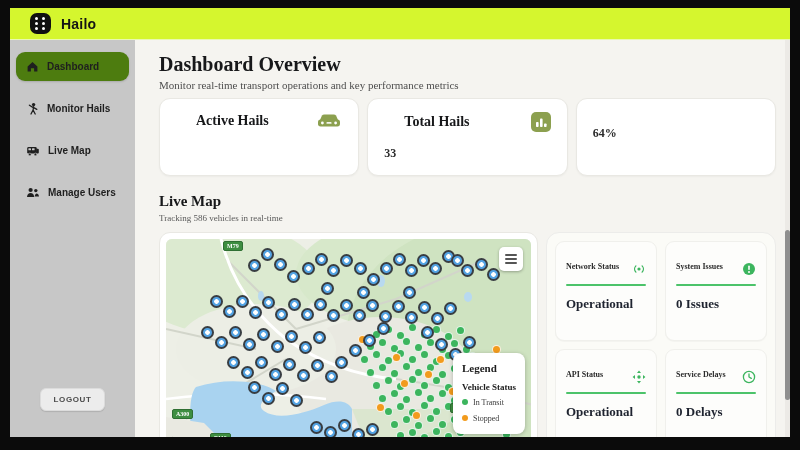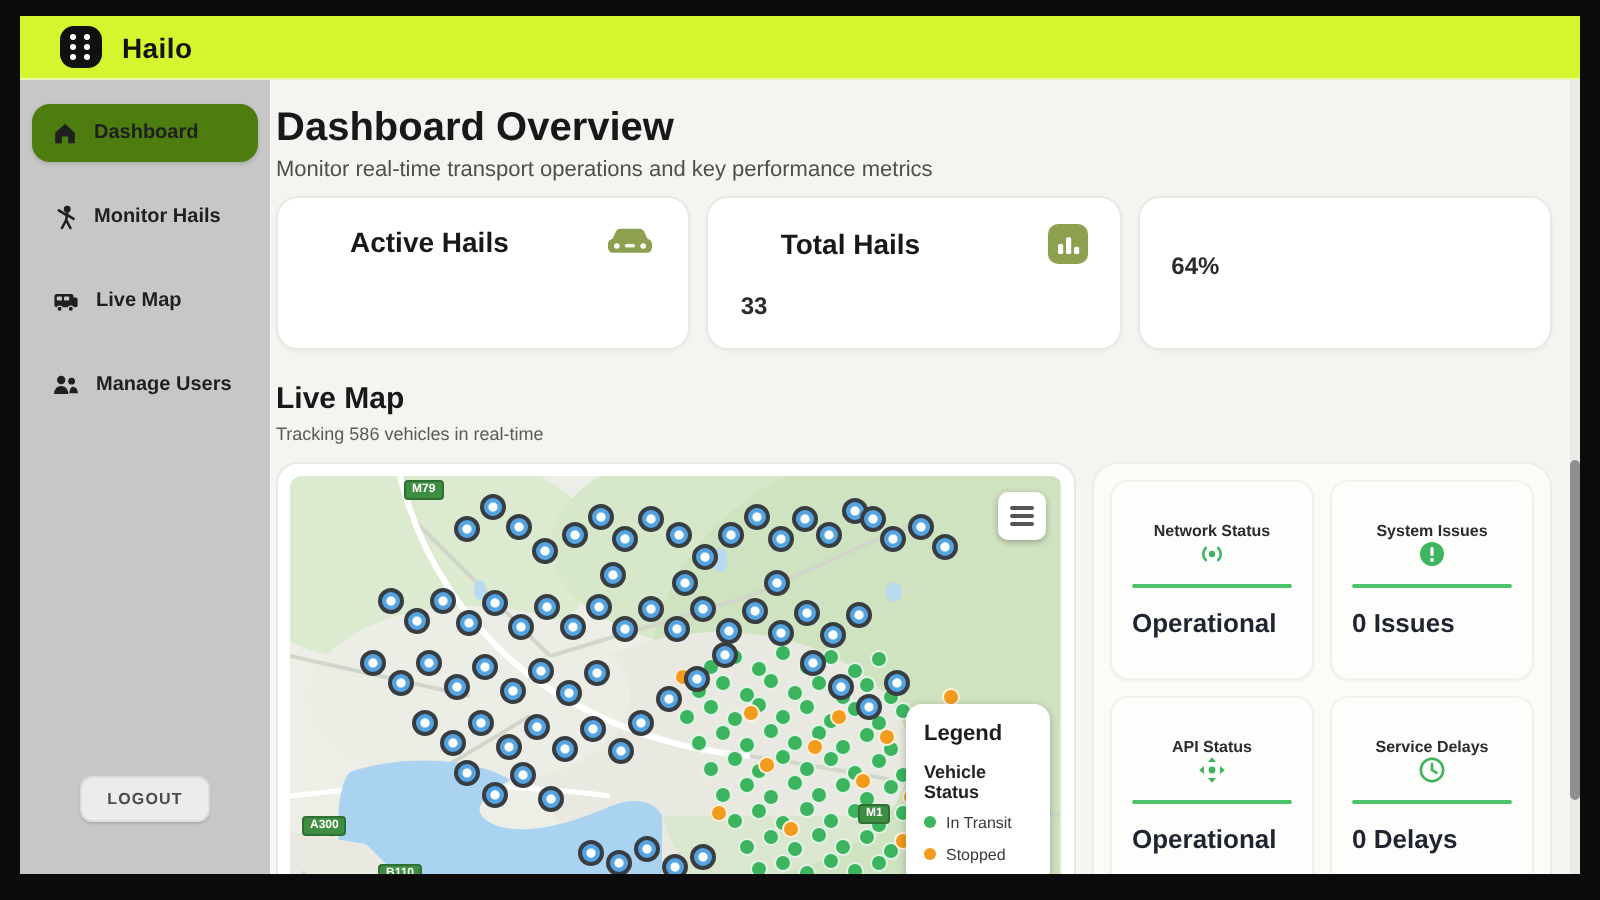--- a/index.html
+++ b/index.html
@@ -22,21 +22,21 @@
 
   
   .body { display:flex; height:calc(100% - 32px); }
   .sidebar { width:125px; background:#c7c7c7; display:flex; flex-direction:column; padding:12px 6px 26px 6px; flex:0 0 auto; }
   .nav-item { display:flex; align-items:center; gap:8px; padding:8px 10px; border-radius:9px; margin-bottom:13px; font-size:10px; font-weight:700; color:#1f1f1f; cursor:pointer; }
   .nav-item.active { background:#4d7c0f; box-shadow:0 1px 2px rgba(0,0,0,.15); }
   .nav-item svg { flex:0 0 auto; }
   .logout-wrap { margin-top:auto; display:flex; justify-content:center; }
   .logout-btn { background:#ececec; border:1px solid #dcdcdc; border-radius:6px; padding:6px 13px; font-size:8px; font-weight:800; letter-spacing:.6px; color:#4b4b4b; cursor:pointer; box-shadow:0 1px 1px rgba(0,0,0,.12); font-family:"Liberation Sans",sans-serif; }
 
-  .main { flex:1; padding:12px 14px 0 3px; overflow:hidden; position:relative; }
+  .main { flex:1; padding:12px 14px 0 24px; overflow:hidden; position:relative;font-family:Liberation Serif, serif; }
   .page-title { font-size:20px; line-height:24px; font-weight:800; color:#17181a; }
   .page-sub { font-size:11px; line-height:14px; color:#4e4e4e; margin-top:2px; }
 
   
   .stats { display:flex; gap:8px; margin-top:6px; }
   .stat-card { flex:1; background:#ffffff; border:1px solid #e9e8e3; border-radius:11px; padding:13px 16px 14px 16px; box-shadow:0 1px 2px rgba(0,0,0,.04); }
   .stat-top { display:flex; align-items:center; justify-content:space-between;margin-left:20px; }
   .stat-label { font-size:14px; font-weight:800; color:#17181a; }
   .stat-value { font-size:12px; font-weight:600; color:#2b2b2b; margin-top:14px; }
 
@@ -58,21 +58,21 @@
   .legend { position:absolute; right:6px; top:114px; width:72px; background:#ffffff; border-radius:8px; box-shadow:0 1px 4px rgba(0,0,0,.25); padding:9px 9px 10px 9px; z-index:6; }
   .legend-title { font-size:11px; font-weight:800; color:#1c1c1c; }
   .legend-sub { font-size:9px; font-weight:800; color:#222; margin-top:8px; }
   .legend-item { display:flex; align-items:flex-start; gap:5px; margin-top:6px; font-size:8px; color:#3a3a3a; line-height:10px; }
   .legend-dot { width:6px; height:6px; border-radius:50%; flex:0 0 auto; margin-top:1px; }
 
   
   .status-panel { width:230px; flex:0 0 auto; background:#fbfbf7; border:1px solid #ececea; border-radius:13px; padding:8px; height:290px; }
   .status-grid { display:grid; grid-template-columns:1fr 1fr; gap:8px; }
   .status-card { background:#fdfdfb; border:1px solid #f0f0ec; border-radius:9px; padding:20px 10px 16px 10px; height:100px; box-shadow:0 1px 1px rgba(0,0,0,.03); }
-  .status-top { display:flex; align-items:center; justify-content:space-between;flex-direction:column; }
+  .status-top { display:flex; justify-content:space-between; }
   .status-label { font-size:8px; font-weight:800; color:#2b2b2b; }
   .status-underline { height:2px; background:#4cc36a; border-radius:1px; margin-top:8px; }
   .status-value { font-size:13px; font-weight:800; color:#1f2430; margin-top:10px; }
 
   .scroll-track { position:absolute; right:0; top:32px; bottom:0; width:5px; background:#eceae6; z-index:50; }
   .scroll-thumb { position:absolute; top:190px; left:0; width:5px; height:170px; background:#8f8f8f; border-radius:3px; }
 </style>
 </head>
 <body>
 

